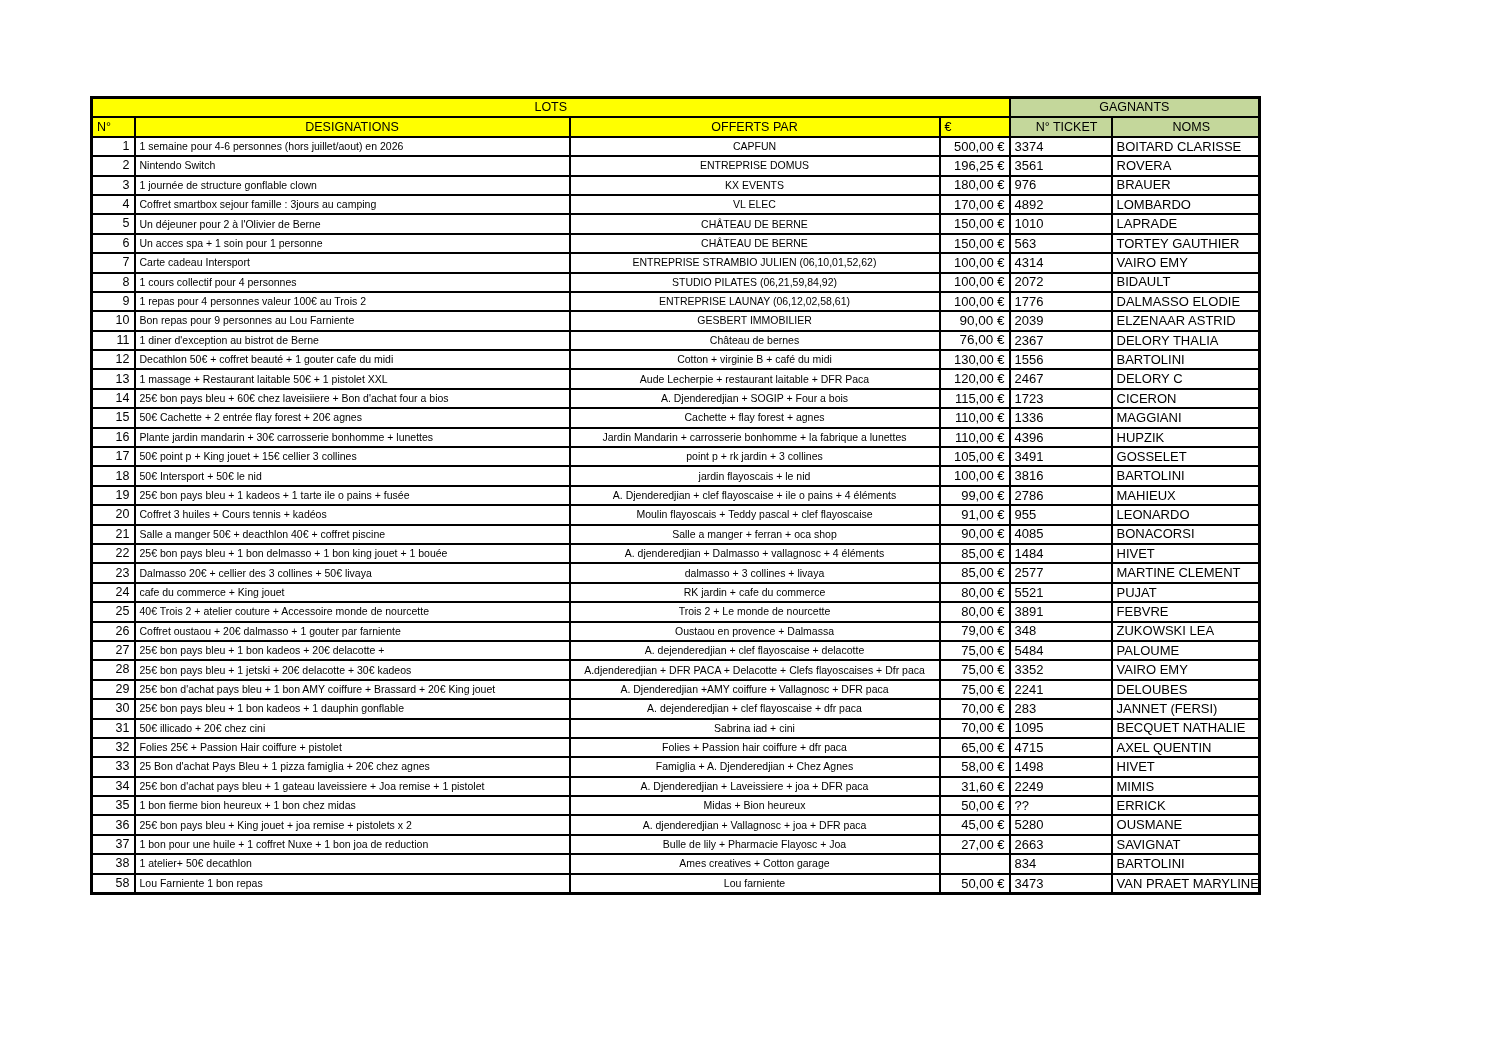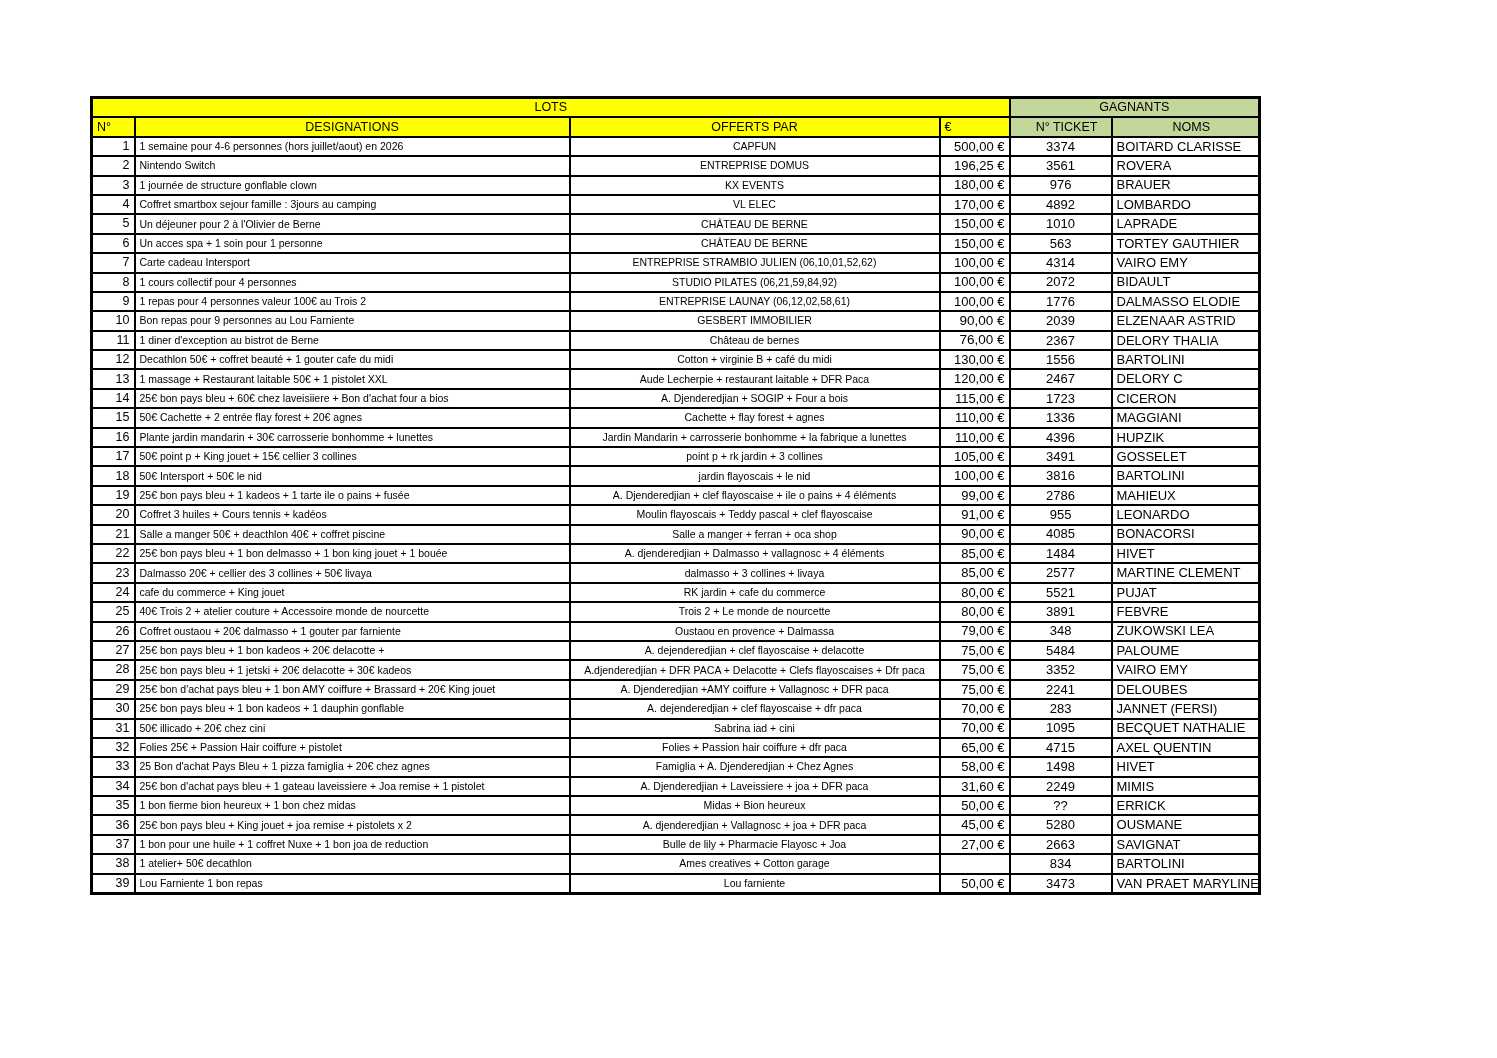--- a/index.html
+++ b/index.html
@@ -67,21 +67,21 @@
     font-size: 12.5px;
     padding-left: 16px;
   }
   .hdr-left { text-align: left; }
 
   td.c-num    { text-align: right;  font-size: 12.5px; }
   td.c-des    { font-size: 10.5px; }
   td.c-off    { text-align: center; font-size: 10.5px; }
   td.c-prix   { text-align: right;  font-size: 13px; }
   td.c-prix.prix-lg { font-size: 13.5px; }
-  td.c-ticket { text-align: center; font-size: 13px; }
+  td.c-ticket { font-size: 13px; }
   td.c-nom    { font-size: 13px; }
 </style>
 </head>
 <body>
 
 <div class="sheet">
   <table class="lots-table">
     <colgroup>
       <col class="w-num">
       <col class="w-des">
@@ -403,21 +403,21 @@
         </tr>
         <tr>
           <td class="c-num">38</td>
           <td class="c-des">1 atelier+ 50€ decathlon</td>
           <td class="c-off">Ames creatives + Cotton garage</td>
           <td class="c-prix"></td>
           <td class="c-ticket">834</td>
           <td class="c-nom">BARTOLINI</td>
         </tr>
         <tr>
-          <td class="c-num">39</td>
+          <td class="c-num">58</td>
           <td class="c-des">Lou Farniente 1 bon repas</td>
           <td class="c-off">Lou farniente</td>
           <td class="c-prix">50,00 €</td>
           <td class="c-ticket">3473</td>
           <td class="c-nom">VAN PRAET MARYLINE</td>
         </tr>
       </tbody>
   </table>
 </div>
 

